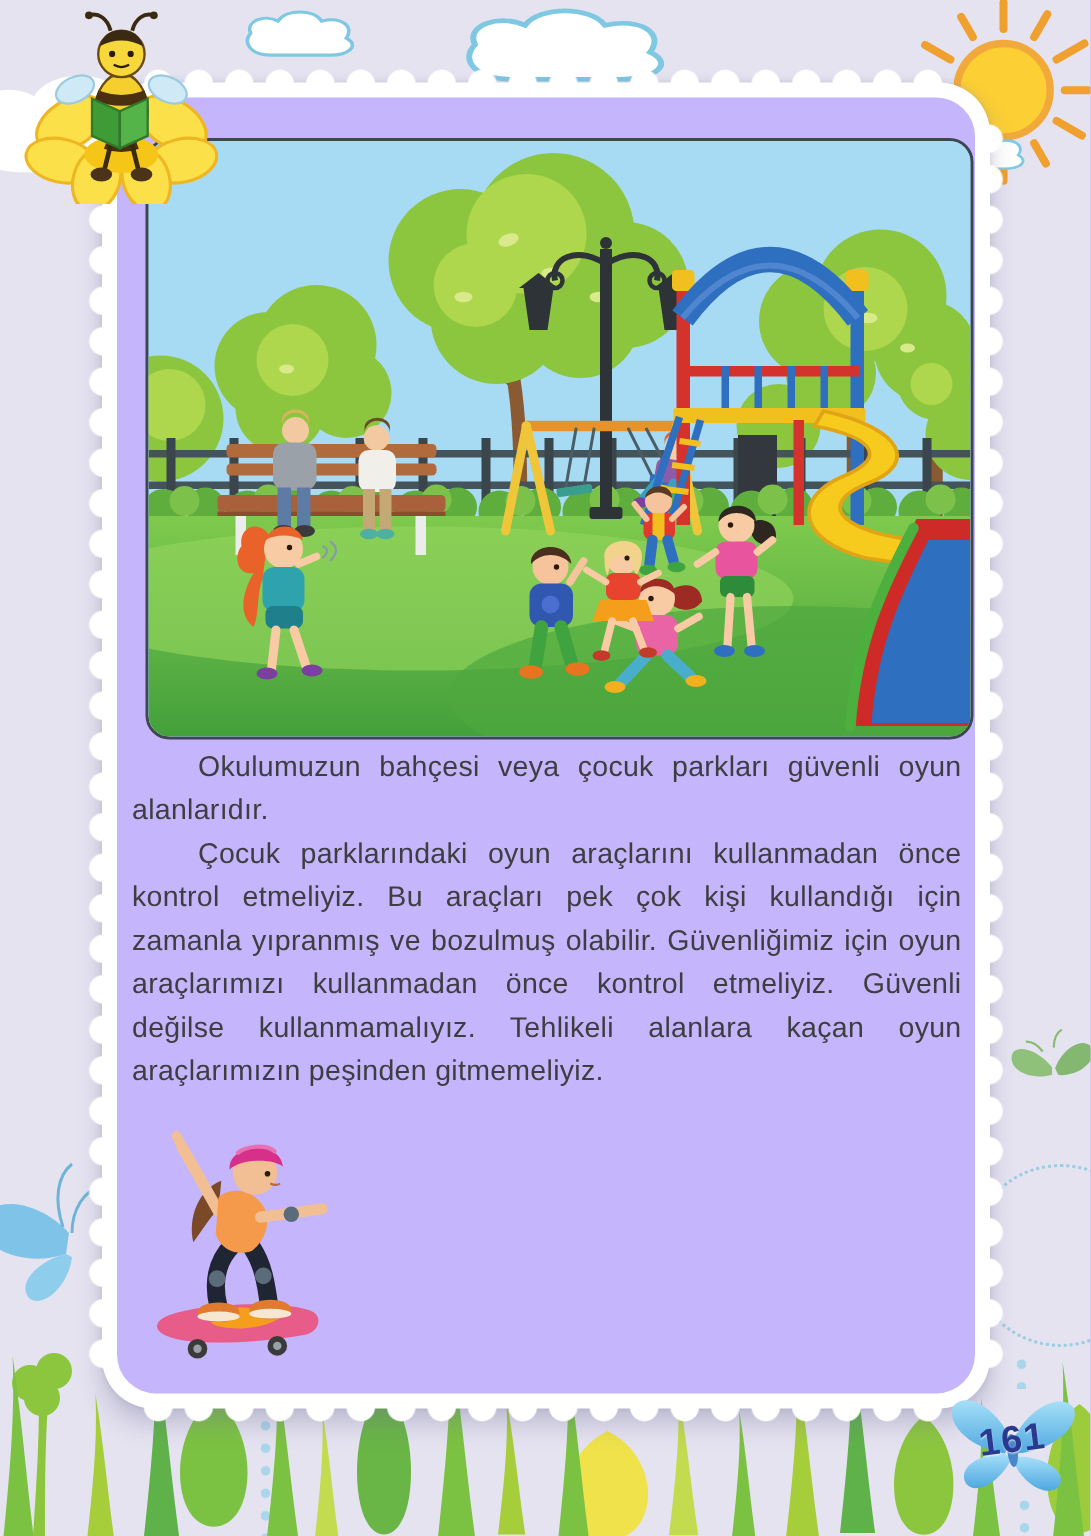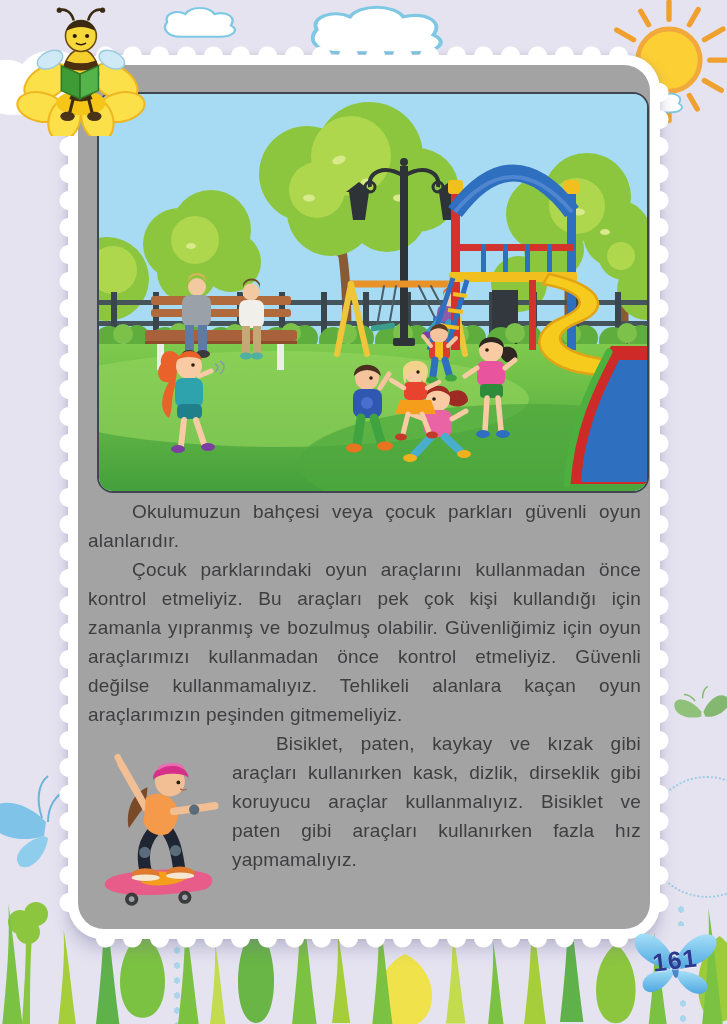--- a/index.html
+++ b/index.html
@@ -19,21 +19,21 @@
   .sc-top,.sc-bot{left:24px;right:24px;height:20px;
     background-image:radial-gradient(circle 10px at 50% 50%, #fff 9px, rgba(255,255,255,0) 10px);
     background-size:27px 20px;}
   .sc-top{top:-9px;} .sc-bot{bottom:-9px;}
   .sc-left,.sc-right{top:24px;bottom:24px;width:20px;background-repeat:repeat-y;
     background-image:radial-gradient(circle 10px at 50% 50%, #fff 9px, rgba(255,255,255,0) 10px);
     background-size:20px 27px;}
   .sc-left{left:-9px;} .sc-right{right:-9px;}
   .card-inner{
     position:absolute;left:10px;top:10px;right:10px;bottom:10px;
-    background:#a3a3a3;border-radius:26px;
+    background:#c4b5fd;border-radius:26px;
   }
   
   .photo{
     position:absolute;left:19px;top:27px;width:548px;height:397px;
     border:2px solid #3F4650;border-radius:16px;overflow:hidden;background:#A7DBF4;
   }
   .photo svg{display:block;width:100%;height:100%;}
   
   .text-block{
     position:absolute;left:10px;right:9px;top:432px;
@@ -485,21 +485,21 @@
 
             <path d="M90,84 C106,82 122,80 134,78" stroke="#F2BE93" stroke-width="8" stroke-linecap="round" fill="none"></path>
             <circle cx="112" cy="82" r="5.5" fill="#5A6B7A"></circle>
 
             <circle cx="86" cy="52" r="16" fill="#F2BE93"></circle>
             <path d="M68,50 C66,32 104,28 106,48 C100,42 76,42 68,50 Z" fill="#D6308A"></path>
             <path d="M74,38 C80,33 94,32 100,37" stroke="#E86FB2" stroke-width="3" fill="none" stroke-linecap="round"></path>
             <circle cx="95" cy="53" r="2" fill="#2A1A08"></circle>
             <path d="M97,60 q4,2 7,0" stroke="#B06A4A" stroke-width="1.5" fill="none"></path>
           </svg>
-        </span><span>Bisiklet, paten, kaykay ve kızak gibi araçları kullanırken kask, dizlik, dirseklik gibi koruyucu araçlar kullanmalıyız. Bisiklet ve paten gibi araçları kullanırken fazla hız yapmamalıyız.</span>
+        </span>
       </p>
     </div>
   </div>
 </div>
 
 <div class="abs butterfly-green">
   <svg viewBox="0 0 60 50">
     <path d="M28,26 C20,10 4,4 2,14 C0,24 14,32 27,31 Z" fill="#86BC6E" opacity=".9"></path>
     <path d="M30,27 C40,12 56,10 58,20 C58,30 42,36 31,32 Z" fill="#79B263" opacity=".9"></path>
     <path d="M24,14 q-4,-8 -10,-9 M32,13 q2,-9 8,-11" stroke="#86BC6E" stroke-width="1.5" fill="none"></path>

